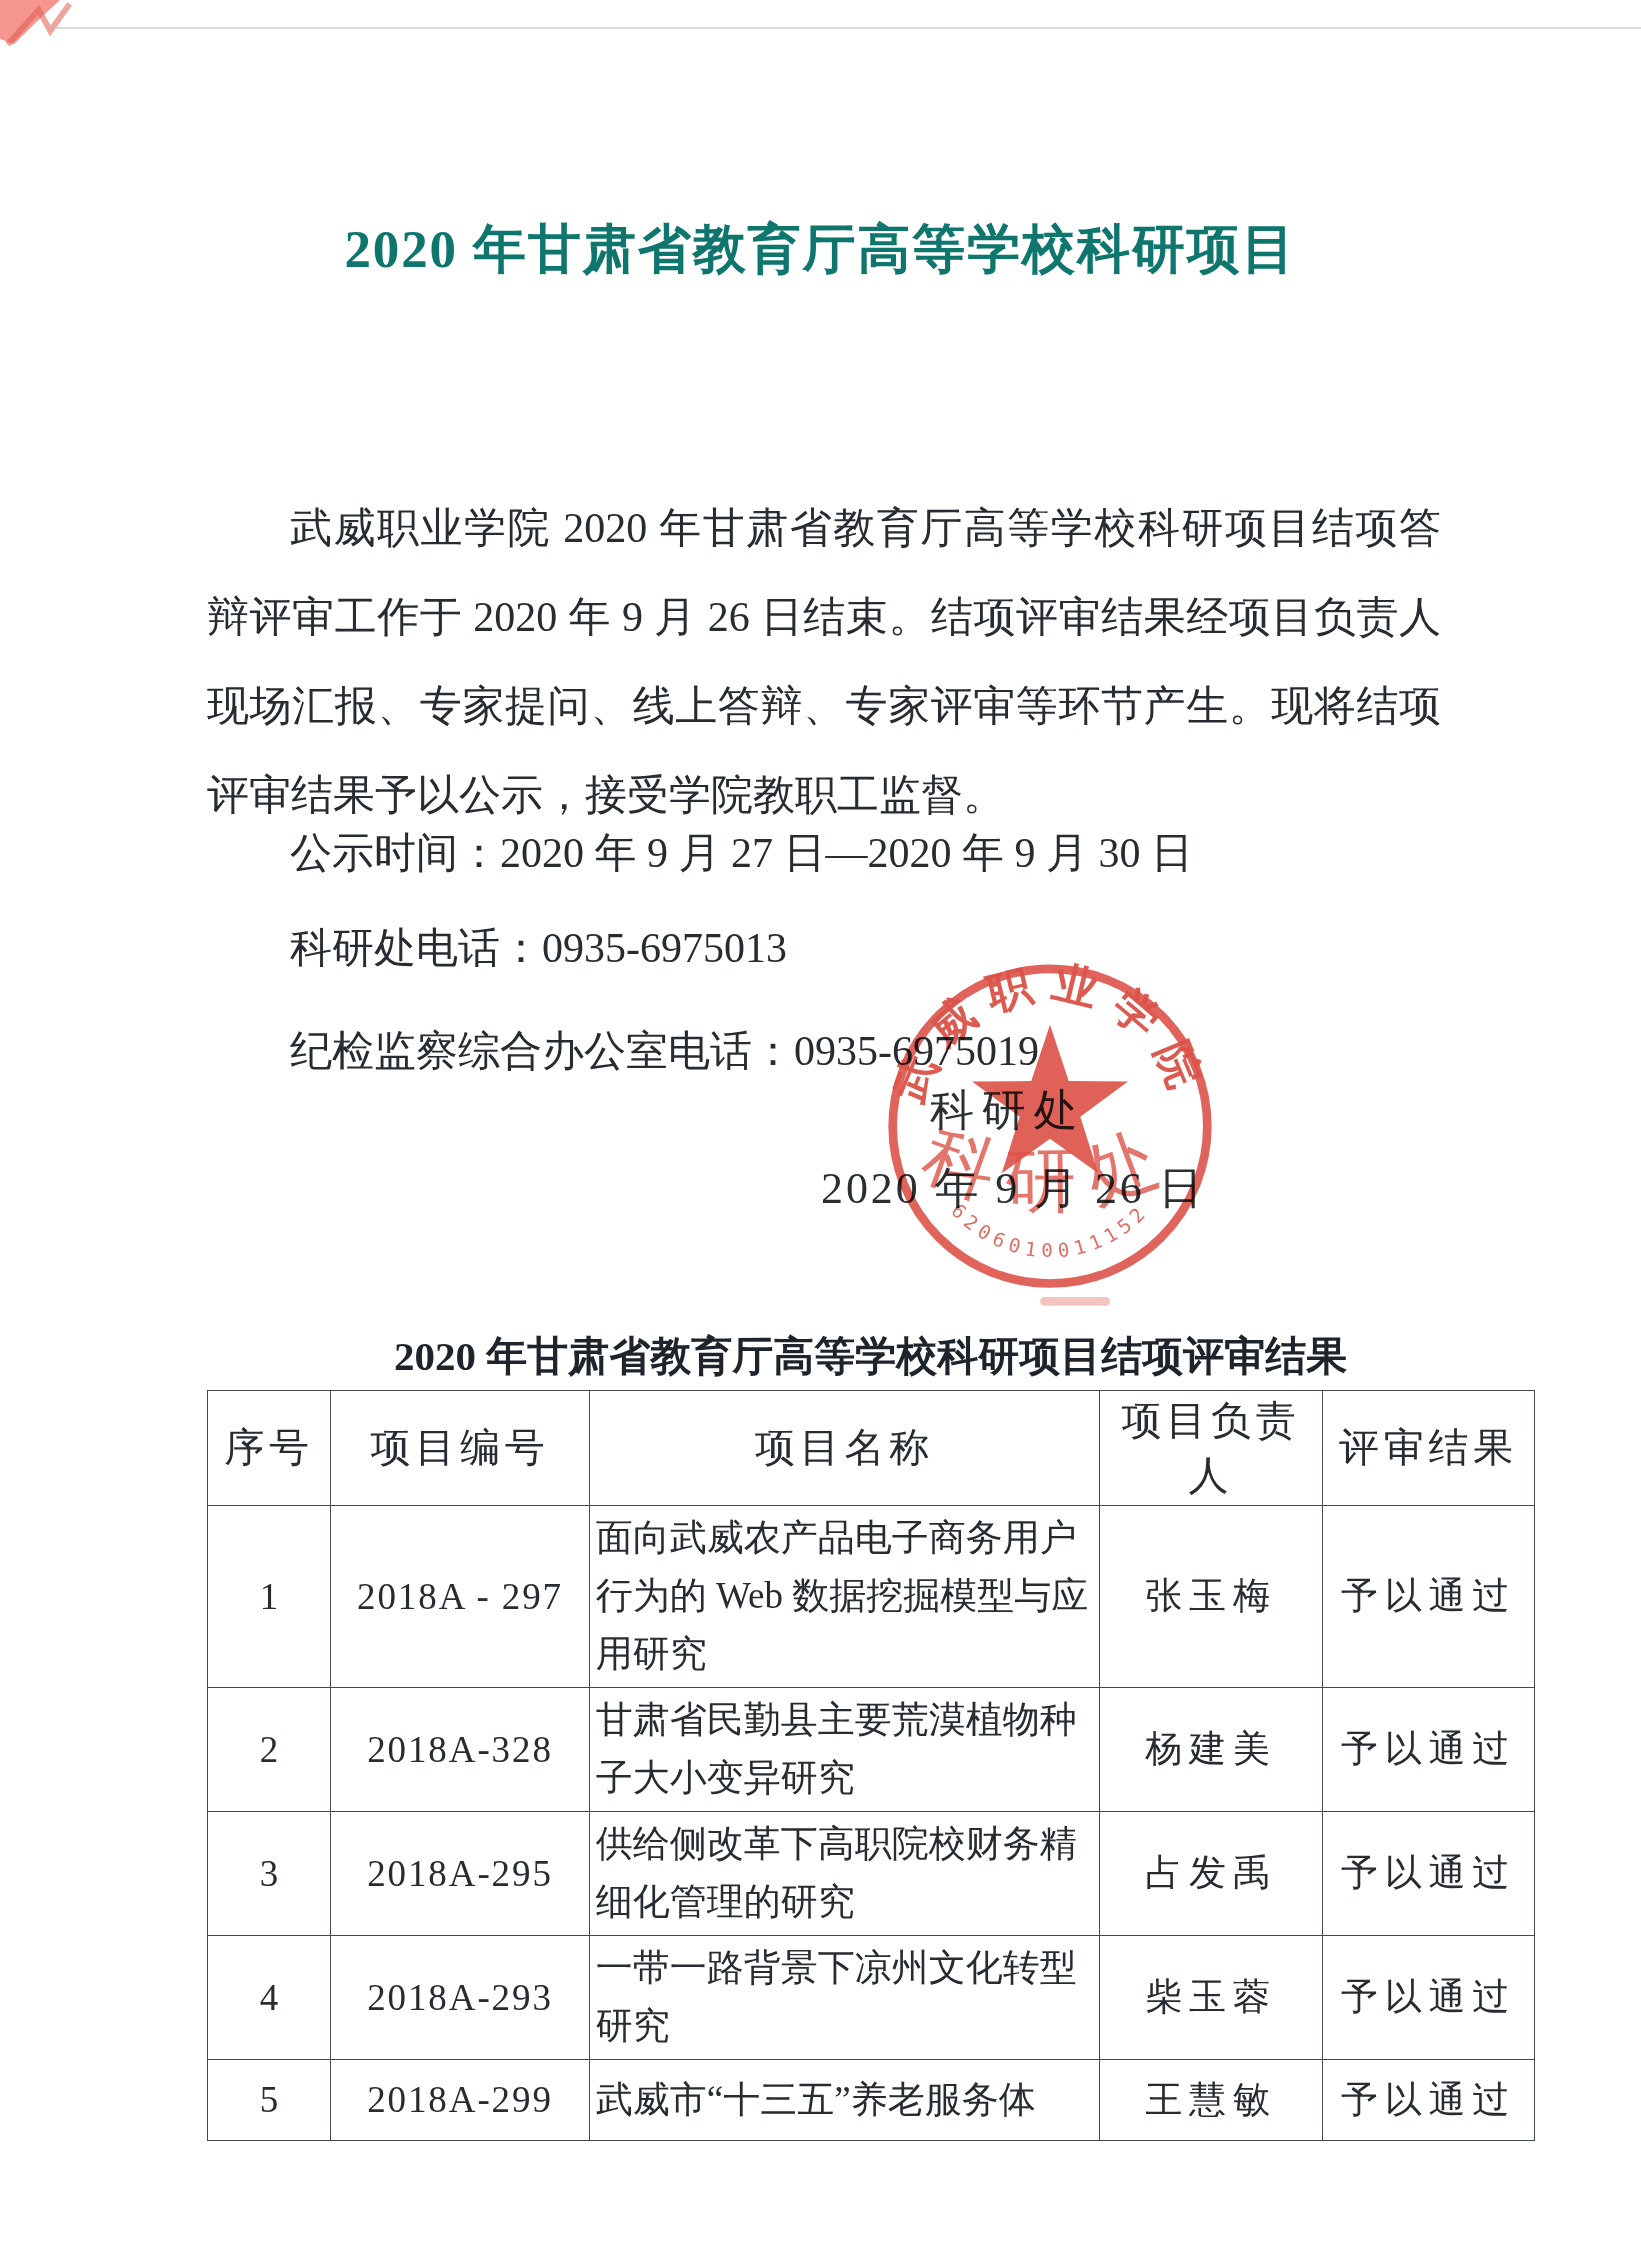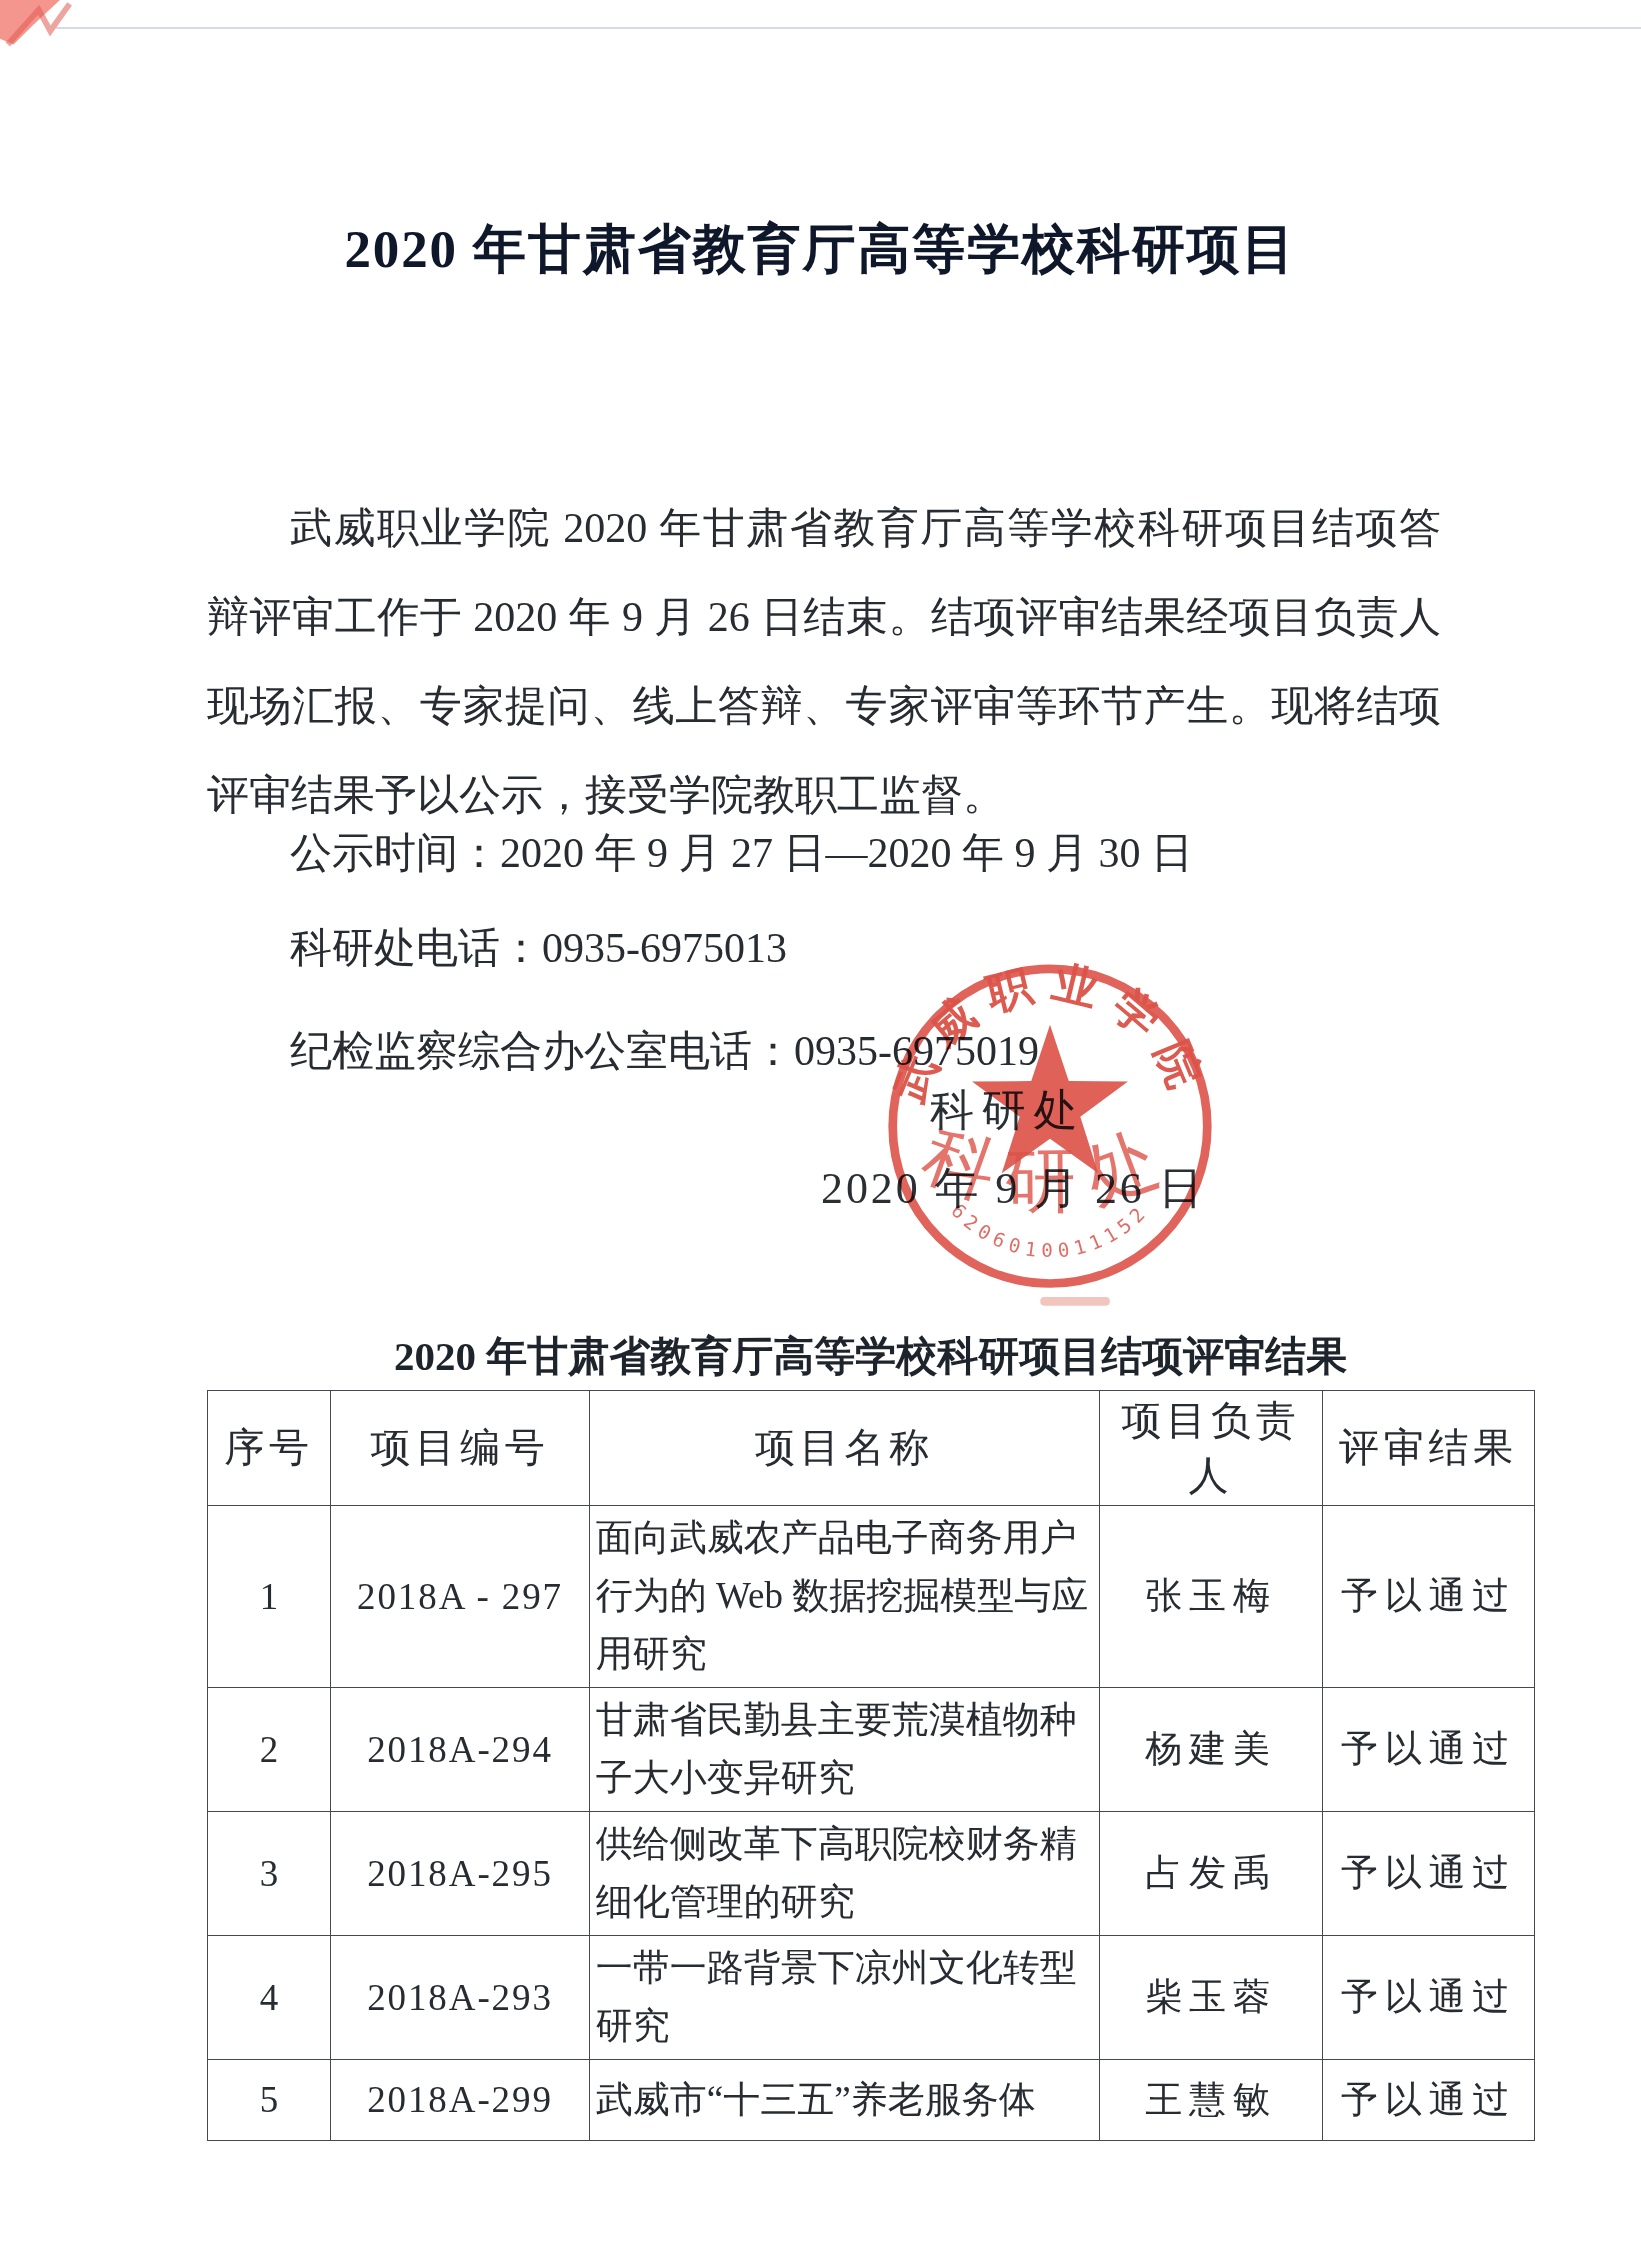--- a/index.html
+++ b/index.html
@@ -7,21 +7,21 @@
     position:relative; width:1641px; height:2257px; margin:0 auto;
     background:#ffffff; overflow:hidden;
     font-family:"Liberation Serif","DejaVu Serif",serif;
     color:#272c33;
   }
   .abs { position:absolute; }
   .scanline { left:56px; top:27px; width:1585px; height:1.9px; background:#cfd6dc; opacity:.85; }
   .corner-mark { left:0; top:0; width:87px; height:58px; }
 
   .doc-title { left:0; width:1641px; text-align:center; font-size:53px; font-weight:bold;
-               letter-spacing:1.9px; color:#0f172a; white-space:nowrap; }
+               letter-spacing:1.9px; color:#0f766e; white-space:nowrap; }
   .t1 { top:214px; }
   .t2 { top:305px; }
 
   .body-line { left:207px; width:1234px; font-size:42px; line-height:50px; white-space:nowrap; }
   .just { white-space:normal; text-align:justify; text-align-last:justify; }
   .p1 { top:503px; text-indent:83px; }
   .p2 { top:592px; }
   .p3 { top:681px; }
   .p4 { top:770px; }
   .ind { left:290px; width:1062px; }
@@ -117,21 +117,21 @@
     </tr>
     <tr class="r1">
       <td class="c-no">1</td>
       <td class="c-code">2018A - 297</td>
       <td class="c-name">面向武威农产品电子商务用户行为的 Web 数据挖掘模型与应用研究</td>
       <td class="c-leader">张玉梅</td>
       <td class="c-result">予以通过</td>
     </tr>
     <tr class="r2">
       <td class="c-no">2</td>
-      <td class="c-code">2018A-294</td>
+      <td class="c-code">2018A-328</td>
       <td class="c-name">甘肃省民勤县主要荒漠植物种子大小变异研究</td>
       <td class="c-leader">杨建美</td>
       <td class="c-result">予以通过</td>
     </tr>
     <tr class="r3">
       <td class="c-no">3</td>
       <td class="c-code">2018A-295</td>
       <td class="c-name">供给侧改革下高职院校财务精细化管理的研究</td>
       <td class="c-leader">占发禹</td>
       <td class="c-result">予以通过</td>

